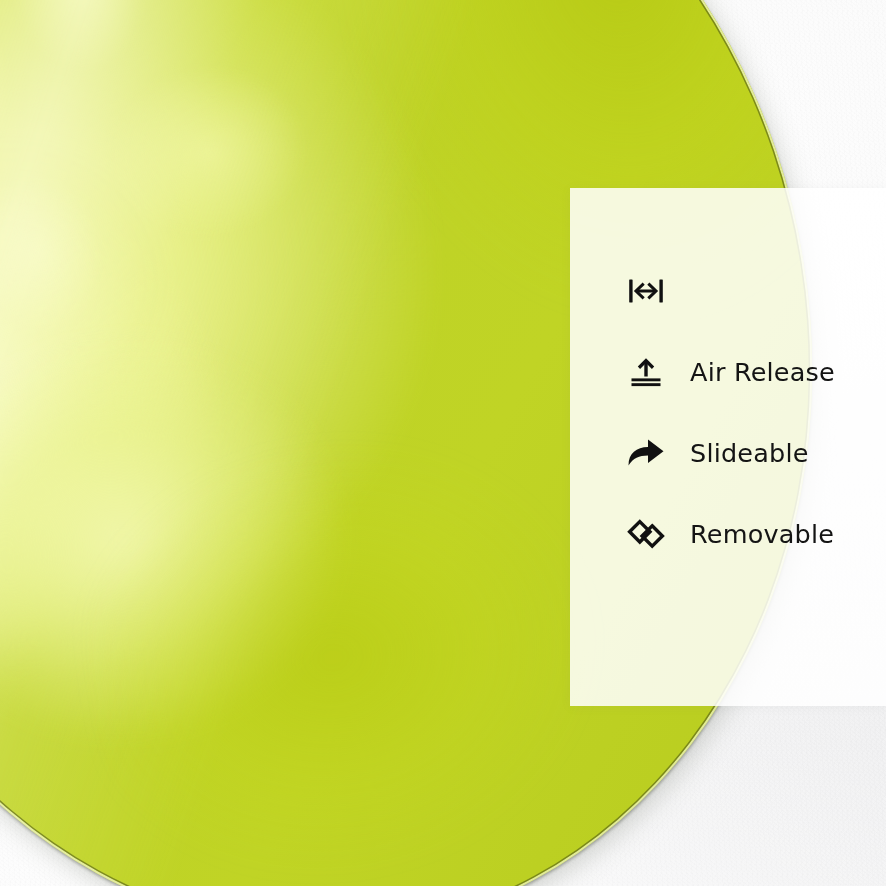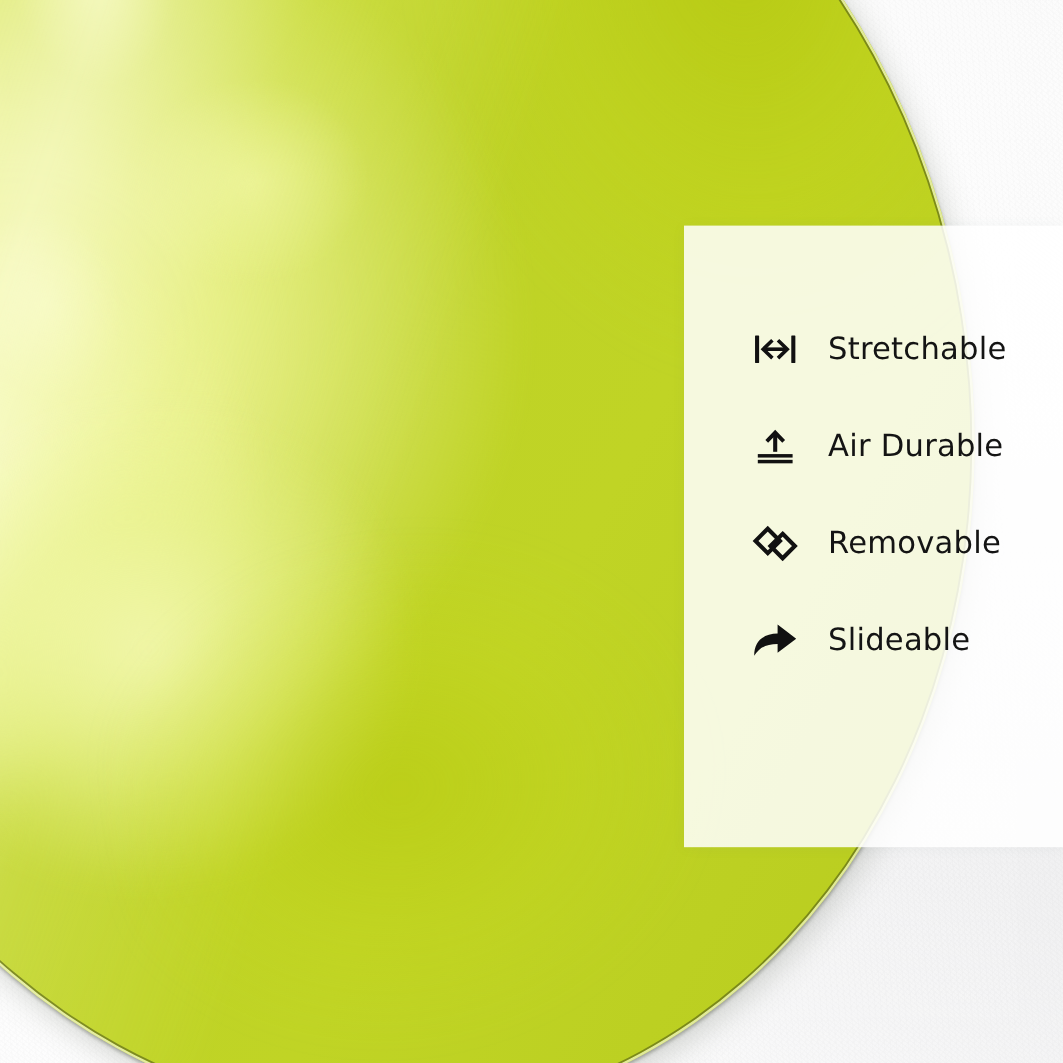--- a/index.html
+++ b/index.html
@@ -261,57 +261,56 @@
       <div class="feature-row">
         <span class="feature-icon">
           <svg width="36" height="26" viewBox="0 0 36 26" fill="none">
             <rect x="1.2" y="1.5" width="3.4" height="23" rx="0.4" fill="#111111"></rect>
             <rect x="31.4" y="1.5" width="3.4" height="23" rx="0.4" fill="#111111"></rect>
             <rect x="9.5" y="11.5" width="17" height="3" fill="#111111"></rect>
             <path d="M14.6 6.6 L8.0 13 L14.6 19.4" stroke="#111111" stroke-width="3" fill="none" stroke-linecap="square" stroke-linejoin="miter"></path>
             <path d="M21.4 6.6 L28.0 13 L21.4 19.4" stroke="#111111" stroke-width="3" fill="none" stroke-linecap="square" stroke-linejoin="miter"></path>
           </svg>
         </span>
-        <span class="feature-label">Stretchable</span>
       </div>
 
       <div class="feature-row">
         <span class="feature-icon">
           <svg width="34" height="30" viewBox="0 0 34 30" fill="none">
             <rect x="15.3" y="4.0" width="3.4" height="15.5" fill="#111111"></rect>
             <path d="M17 1.2 L25.2 9.6 L22.9 11.9 L17 5.9 L11.1 11.9 L8.8 9.6 Z" fill="#111111"></path>
             <rect x="2.5" y="21.4" width="29" height="2.9" fill="#111111"></rect>
             <rect x="2.5" y="26.2" width="29" height="2.9" fill="#111111"></rect>
           </svg>
         </span>
-        <span class="feature-label">Air Durable</span>
+        <span class="feature-label">Air Release</span>
       </div>
 
-
-      <div class="feature-row">
-        <span class="feature-icon">
-          <svg width="40" height="30" viewBox="0 0 40 30" fill="none">
-            <path d="M13.8 2.6 L24.0 12.8 L13.8 23.0 L3.6 12.8 Z" stroke="#111111" stroke-width="3.4" fill="none" stroke-linejoin="miter"></path>
-            <path d="M26.2 6.8 L36.4 17.0 L26.2 27.2 L16.0 17.0 Z" stroke="#111111" stroke-width="3.4" fill="none" stroke-linejoin="miter"></path>
-          </svg>
-        </span>
-        <span class="feature-label">Removable</span>
-      </div>
 
       <div class="feature-row">
         <span class="feature-icon">
           <svg width="38" height="30" viewBox="0 0 38 30" fill="none">
             <path d="M1.5 27.5
                      C 1.5 15.0, 9.5 9.2, 21.0 9.0
                      L 21.0 1.5
                      L 36.5 13.2
                      L 21.0 25.0
                      L 21.0 17.6
                      C 12.0 17.6, 6.2 20.3, 1.5 27.5 Z" fill="#111111"></path>
           </svg>
         </span>
         <span class="feature-label">Slideable</span>
       </div>
 
+      <div class="feature-row">
+        <span class="feature-icon">
+          <svg width="40" height="30" viewBox="0 0 40 30" fill="none">
+            <path d="M13.8 2.6 L24.0 12.8 L13.8 23.0 L3.6 12.8 Z" stroke="#111111" stroke-width="3.4" fill="none" stroke-linejoin="miter"></path>
+            <path d="M26.2 6.8 L36.4 17.0 L26.2 27.2 L16.0 17.0 Z" stroke="#111111" stroke-width="3.4" fill="none" stroke-linejoin="miter"></path>
+          </svg>
+        </span>
+        <span class="feature-label">Removable</span>
+      </div>
+
     </div>
   </div>
 
 </div>
 
 </body></html>

